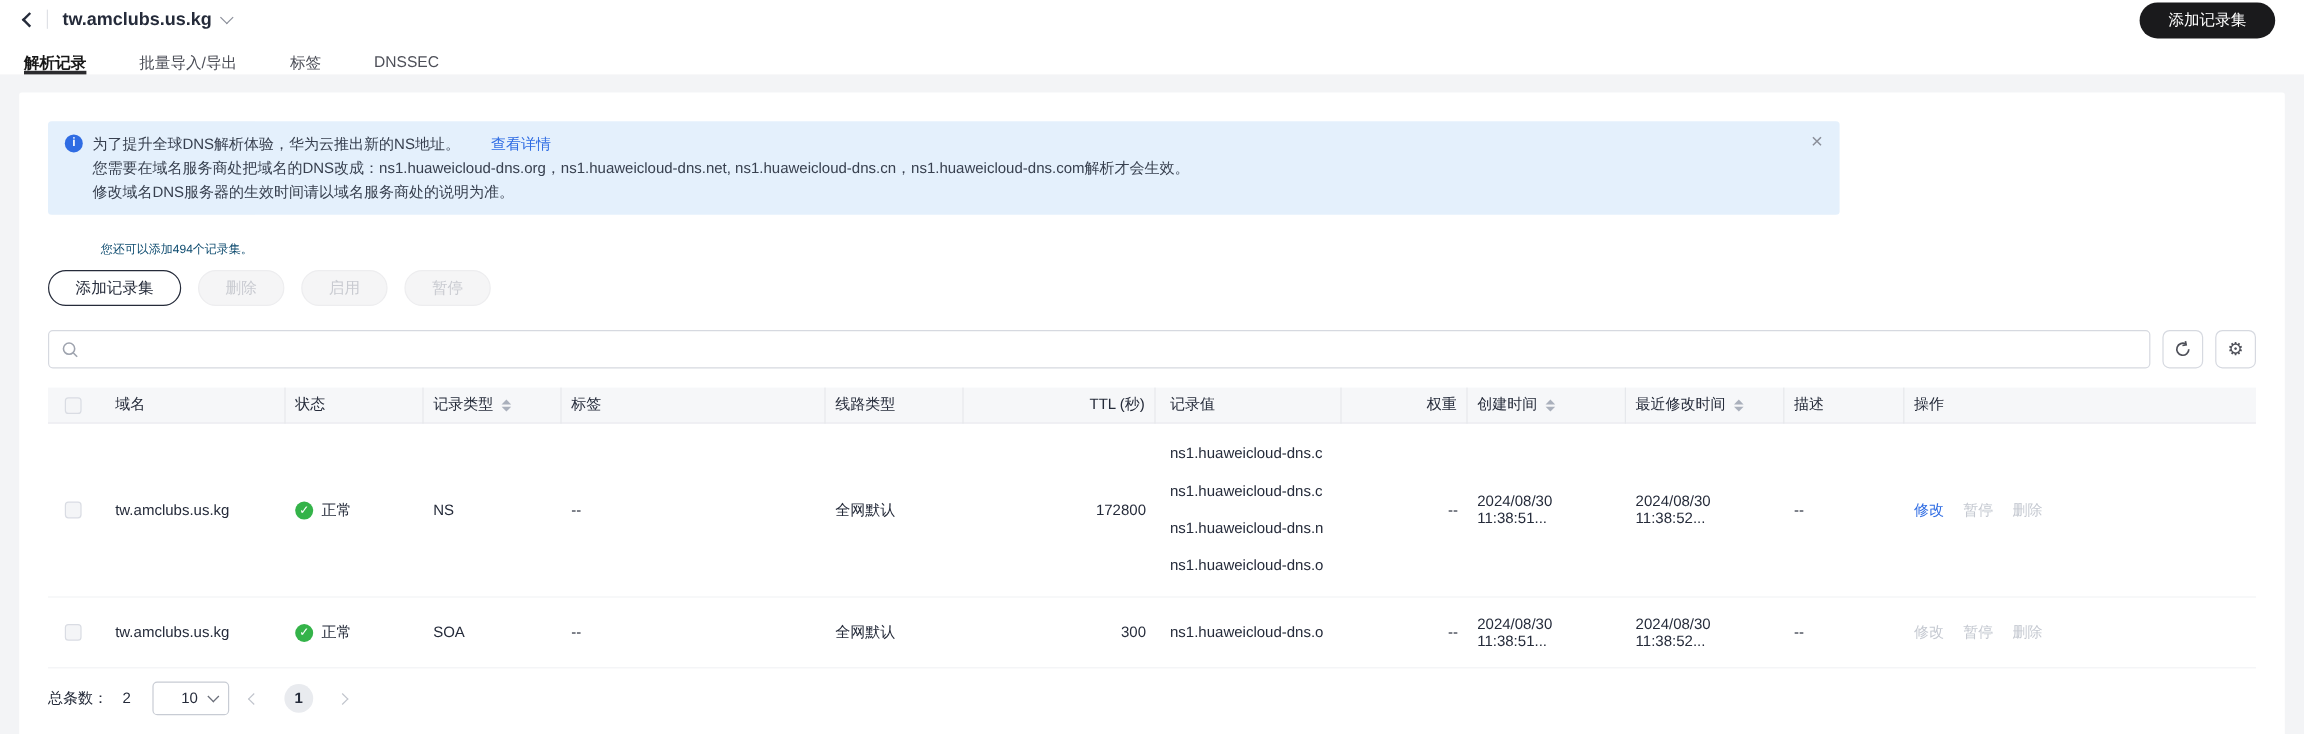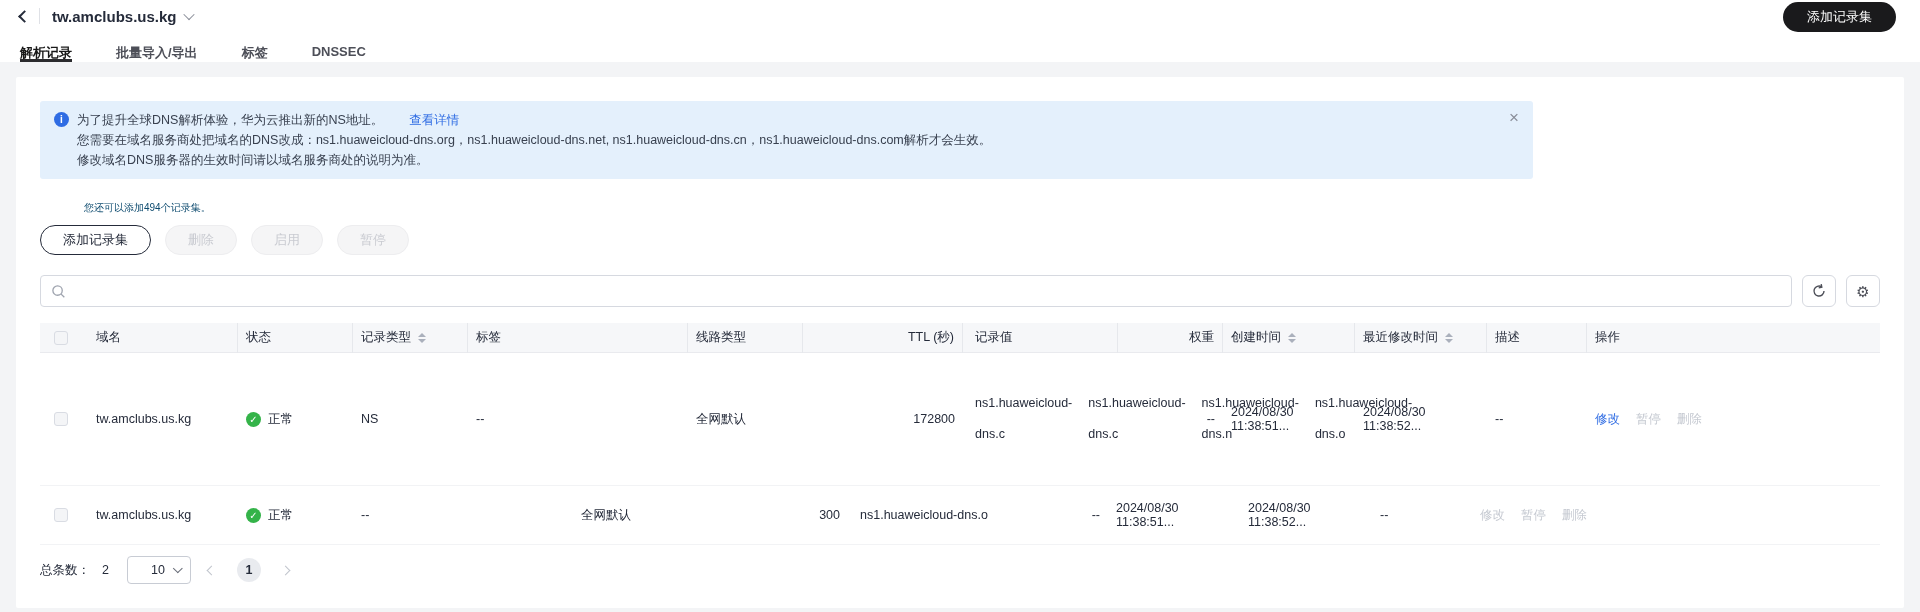--- a/index.html
+++ b/index.html
@@ -10,21 +10,21 @@
   
   .headwrap { background:#fff; padding:0 20px; }
   .topbar { display:flex; align-items:center; height:32px; position:relative; }
   .chev { display:inline-block; width:9px; height:9px; border-left:2px solid #252b3a; border-bottom:2px solid #252b3a; transform:rotate(45deg); cursor:pointer; }
   .tdivider { width:1px; height:16px; background:#dfe1e6; margin:0 12px 0 10px; }
   .pagetitle { font-size:15px; font-weight:bold; }
   .chev-down { display:inline-block; width:8px; height:8px; border-left:1.5px solid #8a8e99; border-bottom:1.5px solid #8a8e99; transform:rotate(-45deg) translate(1px,-1px); margin-left:9px; cursor:pointer; }
   .btn-dark { position:absolute; right:4px; top:2px; height:30px; padding:0 24px; border:none; border-radius:16px; background:#1a1a1c; color:#fff; font-size:13px; cursor:pointer; font-family:inherit; }
 
   .tabs { display:flex; gap:44px; padding:12px 0 0 0; height:30px; }
-  .tab { font-size:13px; color:#4d4f58; cursor:pointer; padding-bottom:8px;font-weight:bold; }
+  .tab { font-size:13px; color:#4d4f58; cursor:pointer; padding-bottom:8px; }
   .tab.active { color:#181818; font-weight:bold; border-bottom:3px solid #2b2b2e; }
 
   
   .card { margin:15px 16px 0 16px; background:#fff; border-radius:2px; padding:24px; min-height:522px; }
 
   
   .banner { position:relative; width:1493px; background:#e4f0fc; border-radius:3px; padding:9px 40px 9px 14px; font-size:12.5px; line-height:20px; color:#38404f; }
   .banner-row { display:flex; align-items:flex-start; }
   .info-icon { flex:0 0 auto; width:15px; height:15px; border-radius:50%; background:#2f6ce3; color:#fff; font-size:10px; font-weight:bold; text-align:center; line-height:15px; margin:2px 8px 0 0; font-style:normal; }
   .banner a.link { color:#2f6ce3; text-decoration:none; margin-left:26px; cursor:pointer; }
@@ -68,21 +68,21 @@
   .checkbox { width:14px; height:14px; border:1px solid #d9dce3; border-radius:3px; background:#f4f5f7; cursor:pointer; }
 
   .sort { display:inline-flex; flex-direction:column; gap:2px; margin-left:7px; cursor:pointer; }
   .sort i { width:0; height:0; border-left:4px solid transparent; border-right:4px solid transparent; }
   .sort .up { border-bottom:4px solid #aab0bc; }
   .sort .dn { border-top:4px solid #aab0bc; }
 
   .status-ok { display:flex; align-items:center; gap:7px; }
   .ok-icon { width:15px; height:15px; border-radius:50%; background:#34b349; color:#fff; font-size:10px; line-height:15px; text-align:center; font-weight:bold; }
 
-  .vstack { display:flex; flex-direction:row; justify-content:center; padding:10px 0 10px 12px;gap:16px; }
+  .vstack { display:flex; flex-direction:column; justify-content:center; padding:10px 0 10px 12px; }
   .vstack span { line-height:31px; }
 
   .ops { display:flex; gap:16px; }
   .ops a { font-size:12.5px; color:#2f6ce3; text-decoration:none; cursor:pointer; }
   .ops a.disabled { color:#c5c9d1; cursor:default; }
 
   .row-tall { min-height:132px; }
   .row-short { min-height:58px; }
   .row-tall .cell, .row-short .cell { min-height:inherit; }
 
@@ -237,20 +237,21 @@
       <div class="cell c-cb">
           <span class="checkbox"></span>
         </div>
       <div class="cell c-domain">tw.amclubs.us.kg</div>
       <div class="cell c-status">
         <span class="status-ok">
           <span class="ok-icon">✓</span>
           <span>正常</span>
         </span>
       </div>
+      <div class="cell c-type">SOA</div>
       <div class="cell c-tags">--</div>
       <div class="cell c-line">全网默认</div>
       <div class="cell c-ttl">300</div>
       <div class="cell c-value">ns1.huaweicloud-dns.o</div>
       <div class="cell c-weight">--</div>
       <div class="cell c-created">2024/08/30 11:38:51...</div>
       <div class="cell c-mod">2024/08/30 11:38:52...</div>
       <div class="cell c-desc">--</div>
       <div class="cell c-ops">
         <div class="ops">

